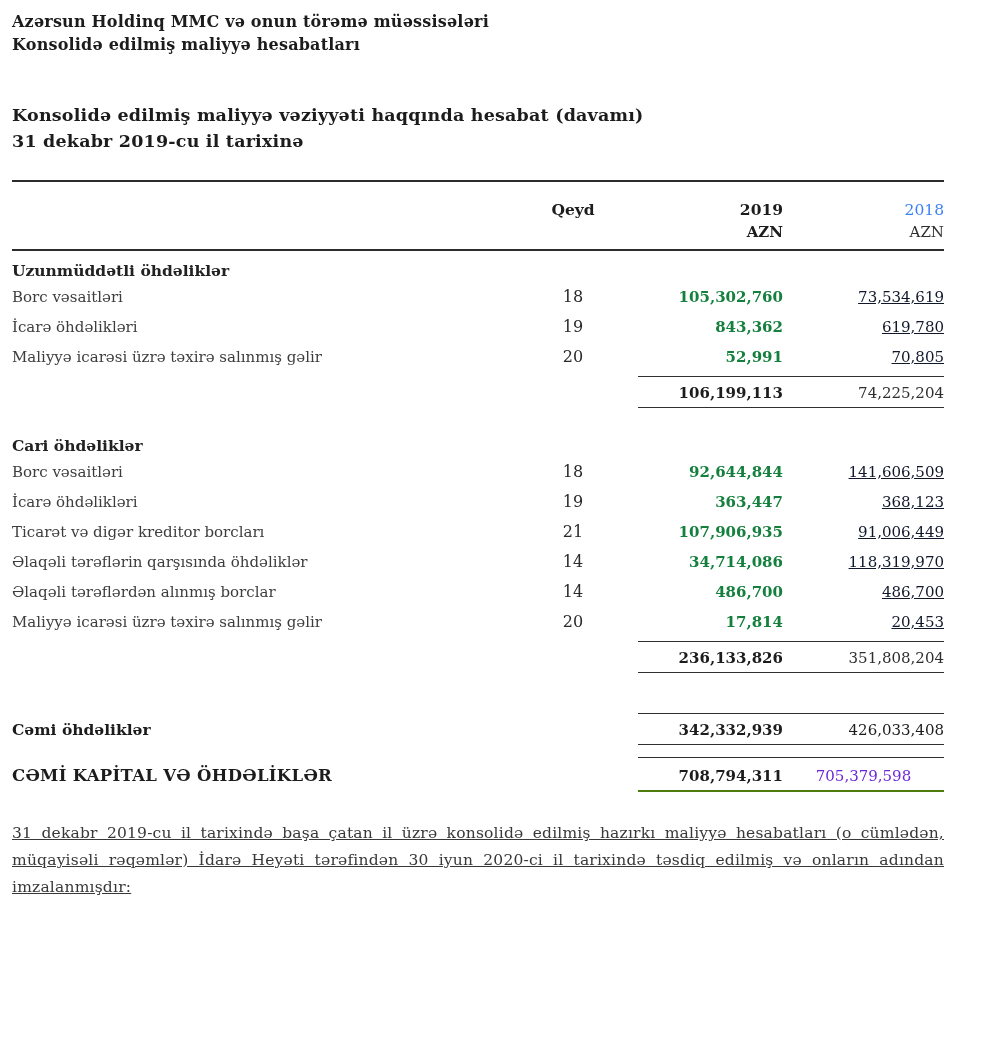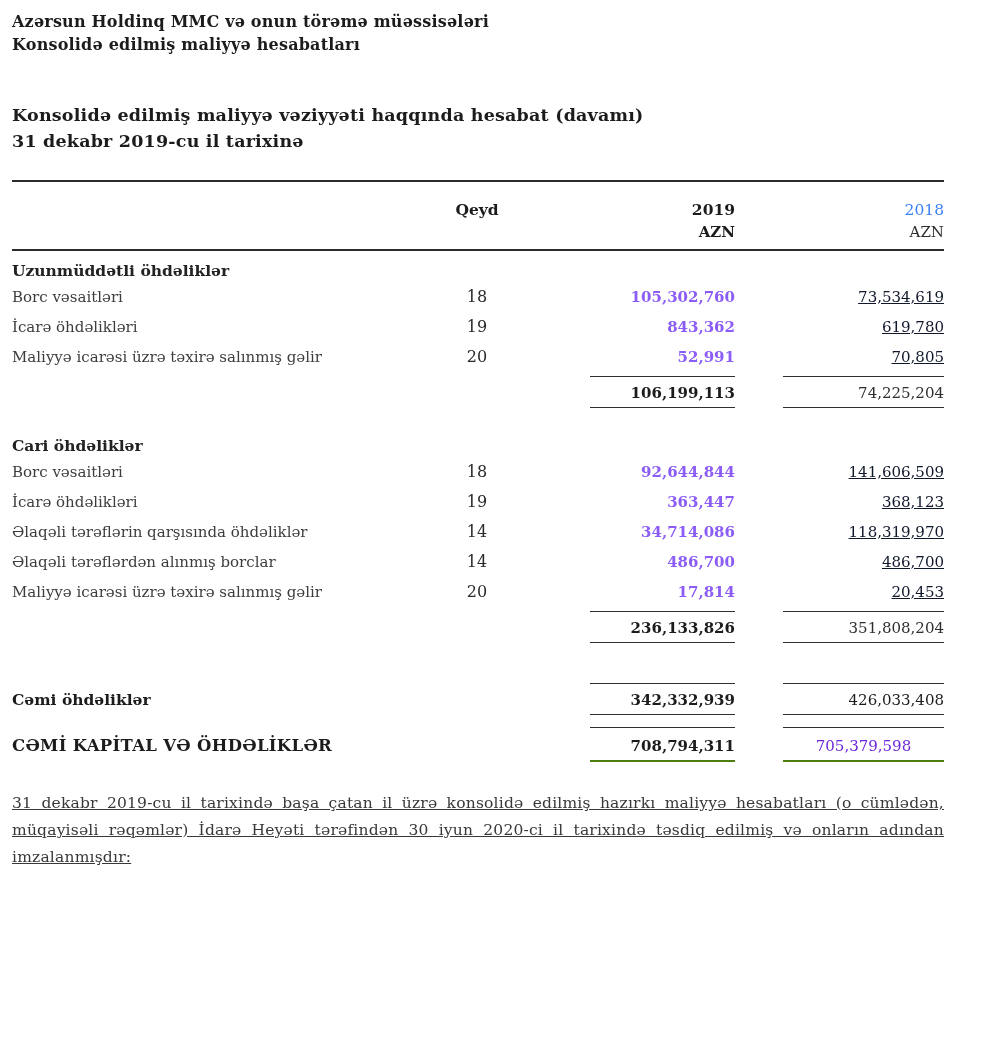--- a/index.html
+++ b/index.html
@@ -15,40 +15,39 @@
     overflow:hidden;
   }
   .doc-header { font-weight:bold; font-size:16px; line-height:23px; letter-spacing:0.2px; }
   .doc-title  { font-weight:bold; font-size:17.5px; line-height:26px; margin-top:46px; letter-spacing:0.2px; }
   .rule-top   { border-top:2px solid #2c2c2c; margin-top:26px; }
 
   .trow {
     display:grid;
     grid-template-columns: 1fr 130px 145px 161px;
     align-items:baseline;
-    gap:48px;
   }
   .cell { min-height:1px; }
   .cell.note { text-align:center; font-size:16px; }
   .cell.num  { text-align:right; font-size:15px; }
   .cell.label{ font-size:15px; }
 
   
   .thead1 .cell { font-weight:bold; font-size:15.5px; padding-top:18px; }
   .thead1 .y2018 { font-weight:normal; color:#3b82f6; }
   .thead2 .cell { font-weight:bold; font-size:15px; padding-top:4px; }
   .thead2 .y2018 { font-weight:normal; color:#2e2e2e; }
   .head-rule { border-top:2px solid #2c2c2c; margin-top:8px; margin-bottom:8px; }
 
   
   .trow.section .label { font-weight:bold; color:#222; padding:2px 0; font-size:15.5px; }
   .trow.item .cell { padding:5px 0 6px; }
   .trow.item .label { color:#3d3d3d; }
   .trow.item .note  { color:#2a2a2a; }
-  .trow.item .y2019 { font-weight:bold; color:#8b5cf6; }
+  .trow.item .y2019 { font-weight:bold; color:#15803d; }
   .trow.item .y2018 { color:#0f172a;text-decoration:underline; }
 
   .trow.subtotal { margin-top:4px; }
   .trow.subtotal .num {
     border-top:1.6px solid #2f2f2f;
     border-bottom:1.6px solid #2f2f2f;
     padding:7px 0 5px;
   }
   .trow.subtotal .y2019 { font-weight:bold; }
   .trow.subtotal .y2018 { color:#2e2e2e; }
@@ -159,20 +158,26 @@
           <div class="cell num y2019">92,644,844</div>
           <div class="cell num y2018">141,606,509</div>
         </div>
         <div class="trow item">
           <div class="cell label">İcarə öhdəlikləri</div>
           <div class="cell note">19</div>
           <div class="cell num y2019">363,447</div>
           <div class="cell num y2018">368,123</div>
         </div>
         <div class="trow item">
+          <div class="cell label">Ticarət və digər kreditor borcları</div>
+          <div class="cell note">21</div>
+          <div class="cell num y2019">107,906,935</div>
+          <div class="cell num y2018">91,006,449</div>
+        </div>
+        <div class="trow item">
           <div class="cell label">Əlaqəli tərəflərin qarşısında öhdəliklər</div>
           <div class="cell note">14</div>
           <div class="cell num y2019">34,714,086</div>
           <div class="cell num y2018">118,319,970</div>
         </div>
         <div class="trow item">
           <div class="cell label">Əlaqəli tərəflərdən alınmış borclar</div>
           <div class="cell note">14</div>
           <div class="cell num y2019">486,700</div>
           <div class="cell num y2018">486,700</div>

